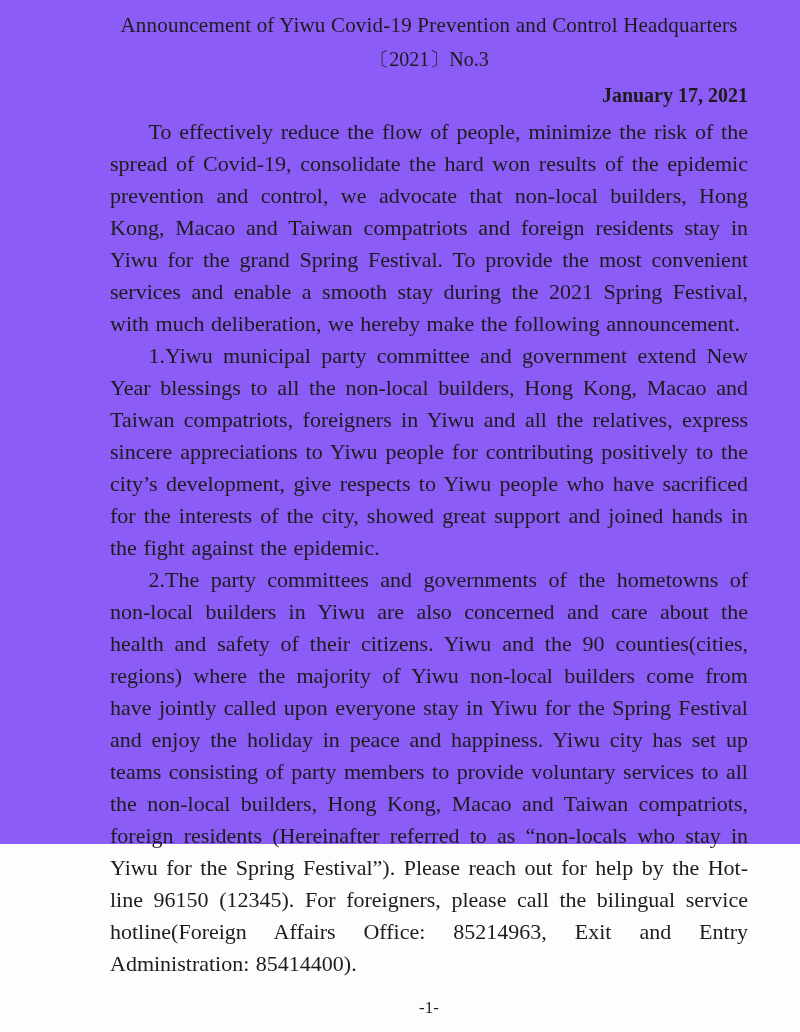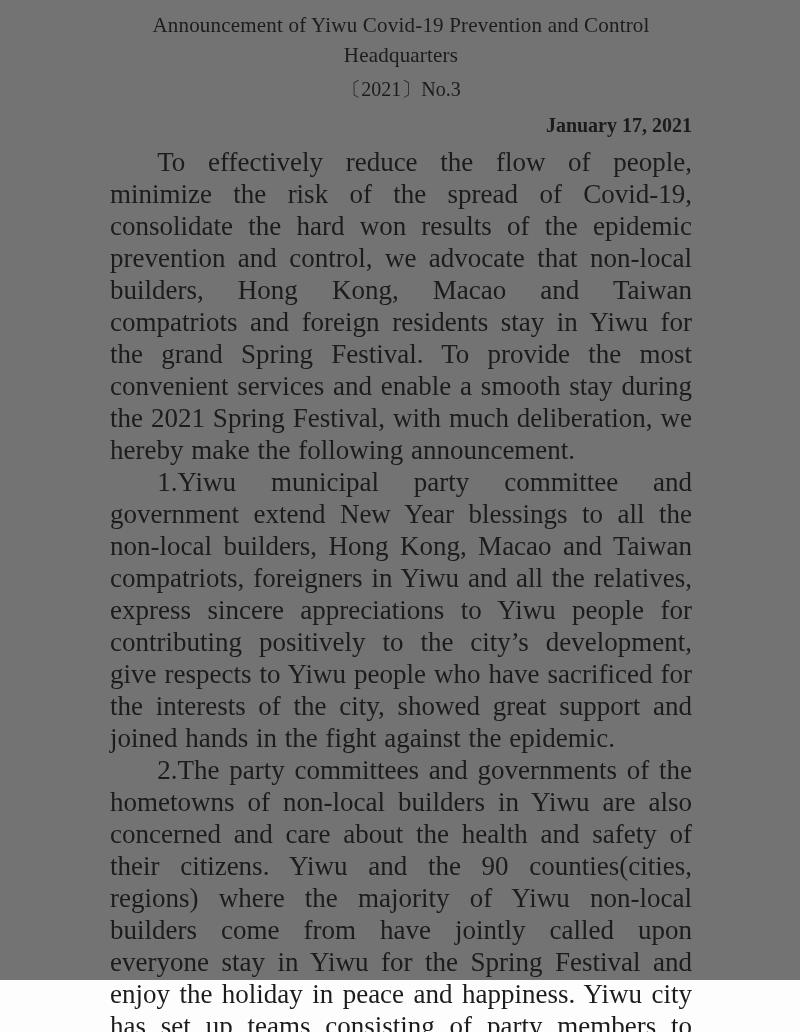--- a/index.html
+++ b/index.html
@@ -10,23 +10,23 @@
     width: 800px;
     height: 1032px;
     background: #fdfdfd;
     font-family: "Liberation Serif", "DejaVu Serif", serif;
     color: #1c1c1c;
     overflow: hidden;
   }
   .page {
     box-sizing: border-box;
     width: 800px;
-    height: 980px;
-    padding: 10px 108px 0 110px;
-    background: #737373;
+    height: 844px;
+    padding: 10px 52px 0 110px;
+    background: #8b5cf6;
   }
   .doc-title {
     text-align: center;
     font-size: 21px;
     line-height: 30px;
     margin: 0;
     font-weight: normal;
     letter-spacing: 0.2px;
   }
   .doc-number {
@@ -40,21 +40,21 @@
     font-size: 20px;
     line-height: 30px;
     margin: 6px 0 0 0;
     font-weight: bold;
   }
   .body-text {
     margin-top: 6px;
   }
   .body-text p {
     margin: 0;
-    font-size: 27px;
+    font-size: 22px;
     line-height: 32px;
     text-align: justify;
     text-justify: inter-word;
     text-indent: 1.75em;
     word-spacing: 1px;
   }
   .page-number {
     text-align: center;
     font-size: 17px;
     line-height: 24px;

